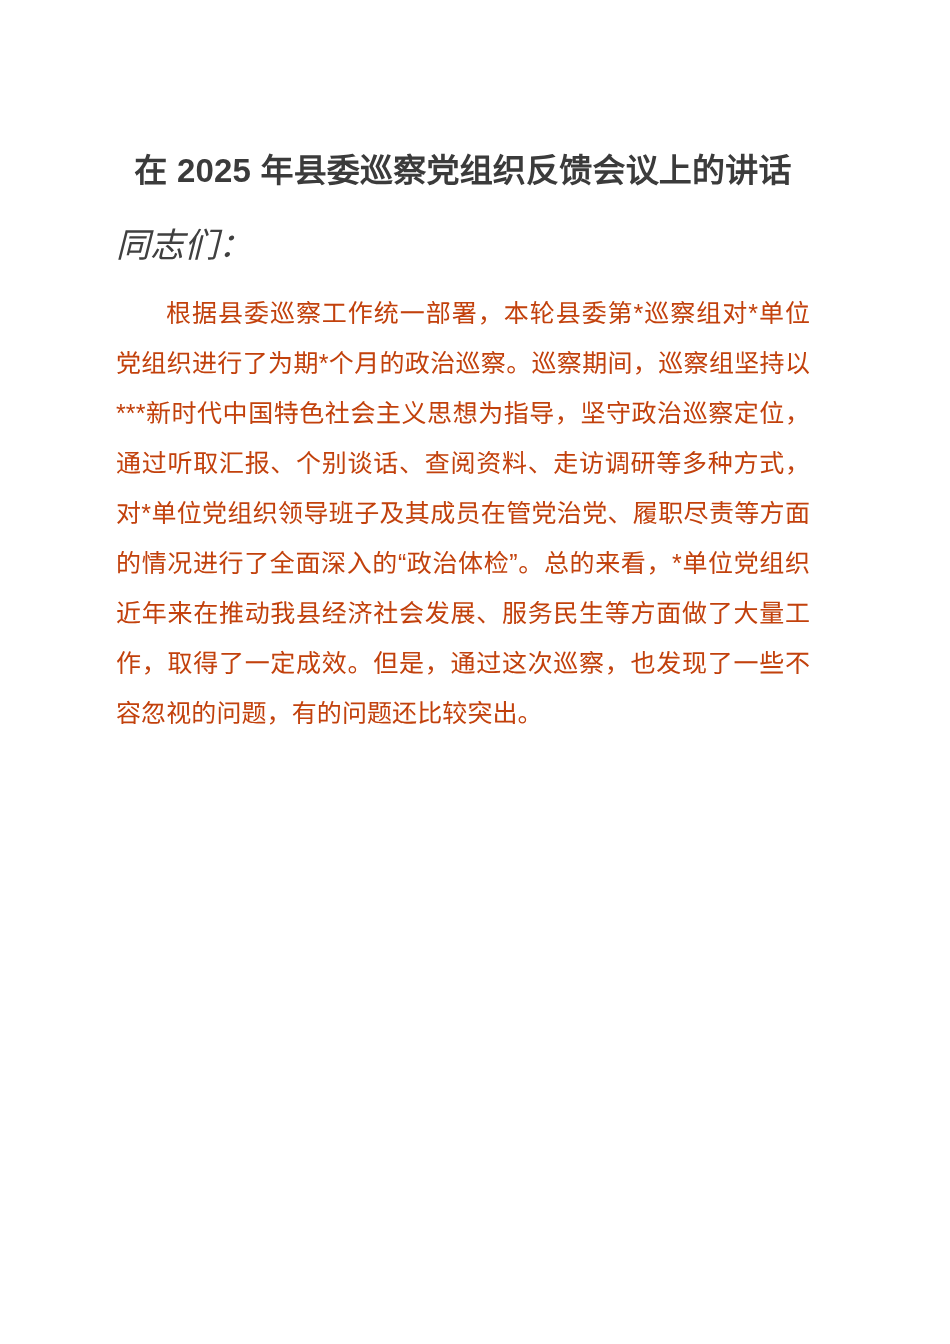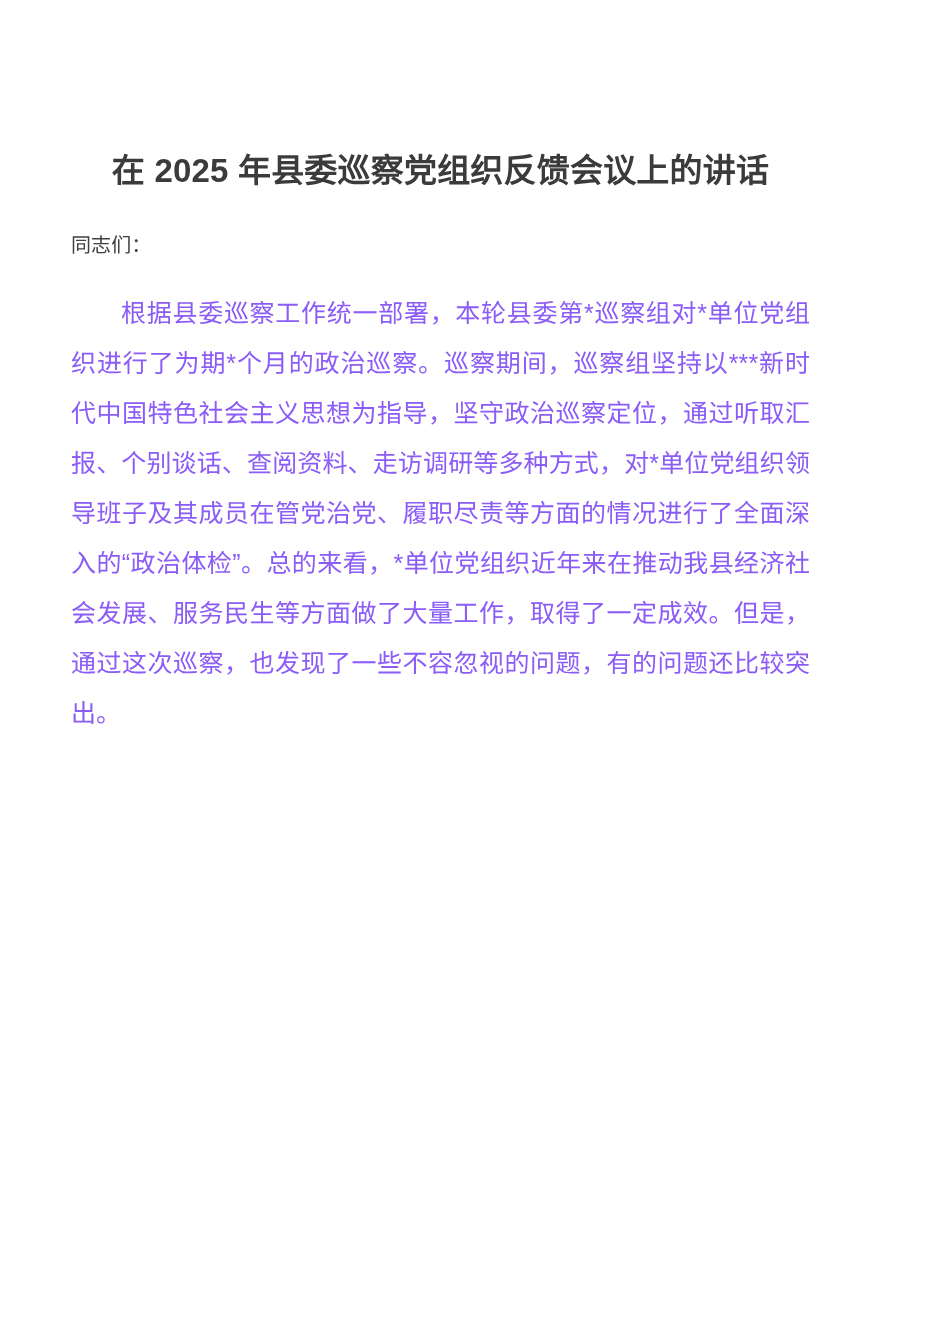--- a/index.html
+++ b/index.html
@@ -14,51 +14,52 @@
     overflow: hidden;
     font-family: "Liberation Sans", "DejaVu Sans", sans-serif;
     -webkit-font-smoothing: antialiased;
   }
 
   .page {
     box-sizing: border-box;
     width: 950px;
     height: 1344px;
     background: #ffffff;
-    padding: 143px 140px 0 71px;
+    padding: 143px 140px 0 116px;
     position: relative;
   }
 
   .doc-title {
     margin: 0 0 22px 0;
     padding: 0;
     font-size: 33px;
     line-height: 55px;
     font-weight: 700;
     color: #3b3b3b;
     text-align: center;
     letter-spacing: 0.2px;
     word-break: break-all;
   }
 
   .salutation {
     margin: 0 0 18px 0;
-    font-size: 20px;
+    font-size: 34px;
     line-height: 50px;
     color: #404040;
     text-align: justify;
     text-justify: inter-ideograph;
     letter-spacing: 0.1px;
+    font-style: italic;
   }
 
   .body-para {
     margin: 0 0 14px 0;
     font-size: 25px;
     line-height: 50px;
-    color: #8b5cf6;
+    color: #c2410c;
     text-align: justify;
     text-justify: inter-ideograph;
     text-indent: 2em;
     letter-spacing: 0.1px;
     word-break: break-all;
   }
 
   .body-para:last-child {
     margin-bottom: 0;
   }

